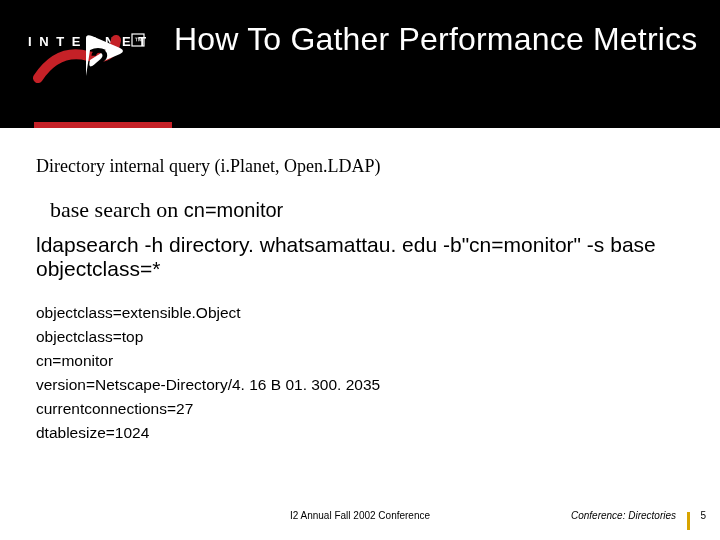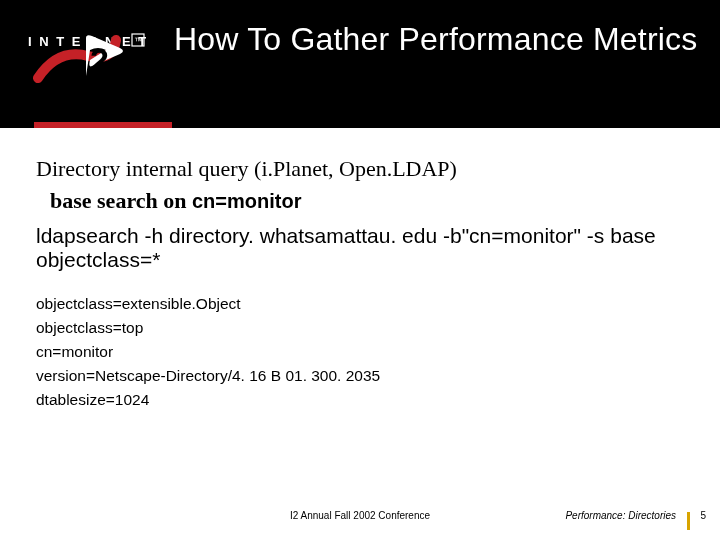--- a/index.html
+++ b/index.html
@@ -40,29 +40,28 @@
     top: 122px;
     width: 138px;
     height: 6px;
     background: #c52127;
   }
   .content {
     padding: 28px 36px 0 36px;
   }
   .line1 {
     font-family: "Times New Roman", Times, serif;
-    font-size: 22px;
-    margin-bottom: 6px;
+    font-size: 18px;
+    margin-bottom: 20px;
   }
   .line2 {
     font-family: "Times New Roman", Times, serif;
     font-size: 22px;
     margin-bottom: 10px;
     padding-left: 14px;
-    font-weight: bold;
   }
   .mono-part {
     font-family: Arial, sans-serif;
     font-size: 20px;
   }
   .cmd {
     font-family: Arial, sans-serif;
     font-size: 21px;
     margin-bottom: 20px;
   }
@@ -132,22 +131,23 @@
   <div class="line1">Directory internal query (i.Planet, Open.LDAP)</div>
   <div class="line2">
     <span>base search on </span><span class="mono-part">cn=monitor</span>
   </div>
   <div class="cmd">ldapsearch -h directory. whatsamattau. edu -b"cn=monitor" -s base objectclass=*</div>
   <div class="output" id="output-block">
       <div>objectclass=extensible.Object</div>
       <div>objectclass=top</div>
       <div>cn=monitor</div>
       <div>version=Netscape-Directory/4. 16 B 01. 300. 2035</div>
+      <div>currentconnections=27</div>
       <div>dtablesize=1024</div>
     </div>
 </div>
 
 <div class="footer">
   <div class="footer-center">I2 Annual Fall 2002 Conference</div>
-  <div class="footer-right-title">Performance: Directories</div>
+  <div class="footer-right-title">Conference: Directories</div>
   <div class="footer-bar"></div>
   <div class="footer-num">5</div>
 </div>
 
 </body></html>

